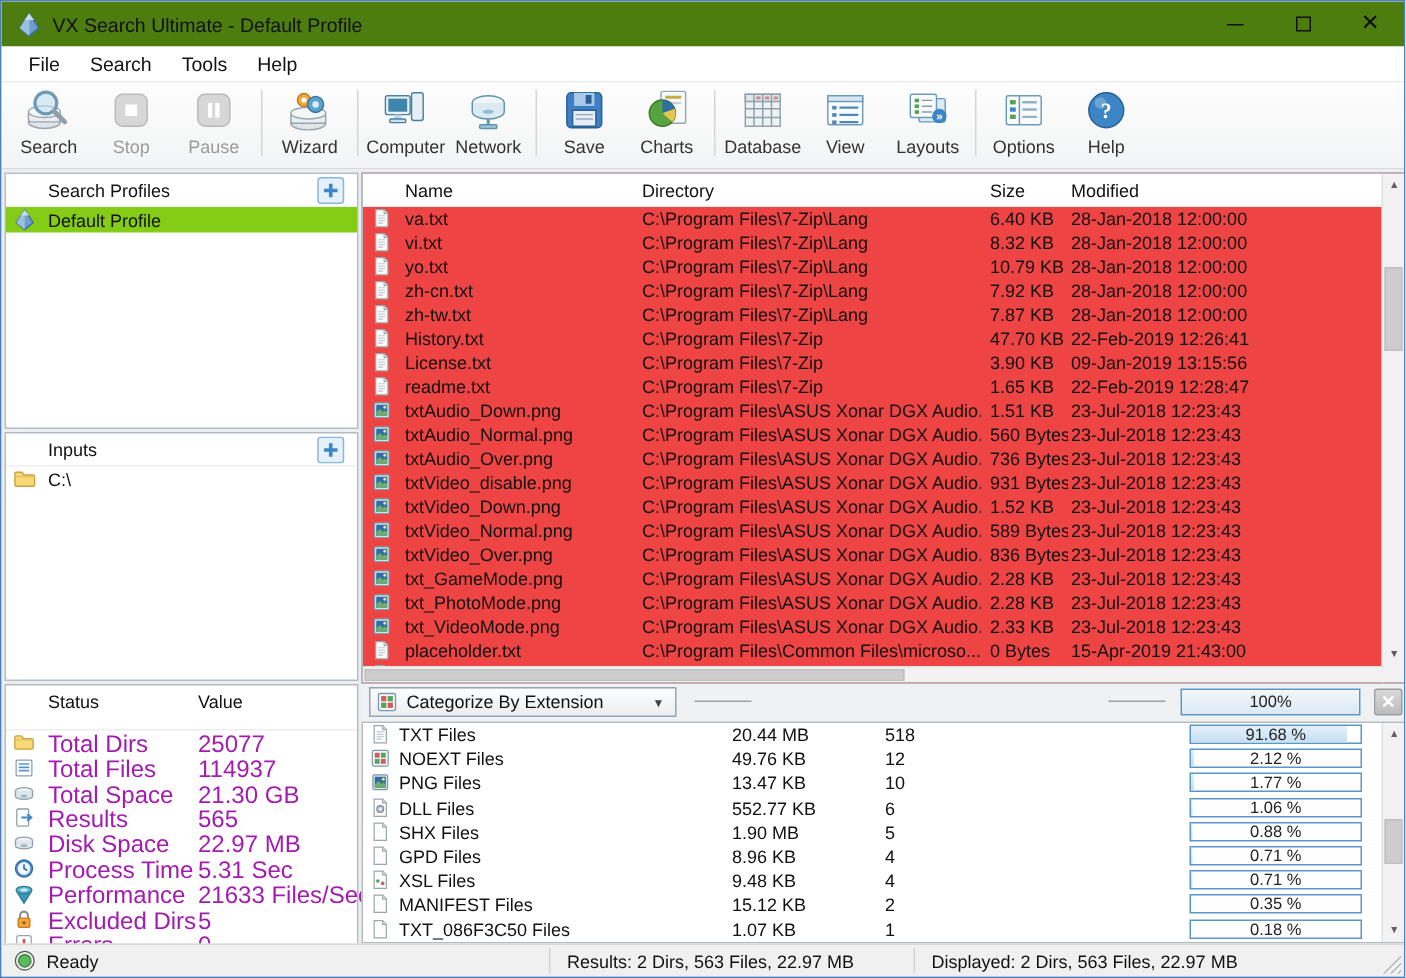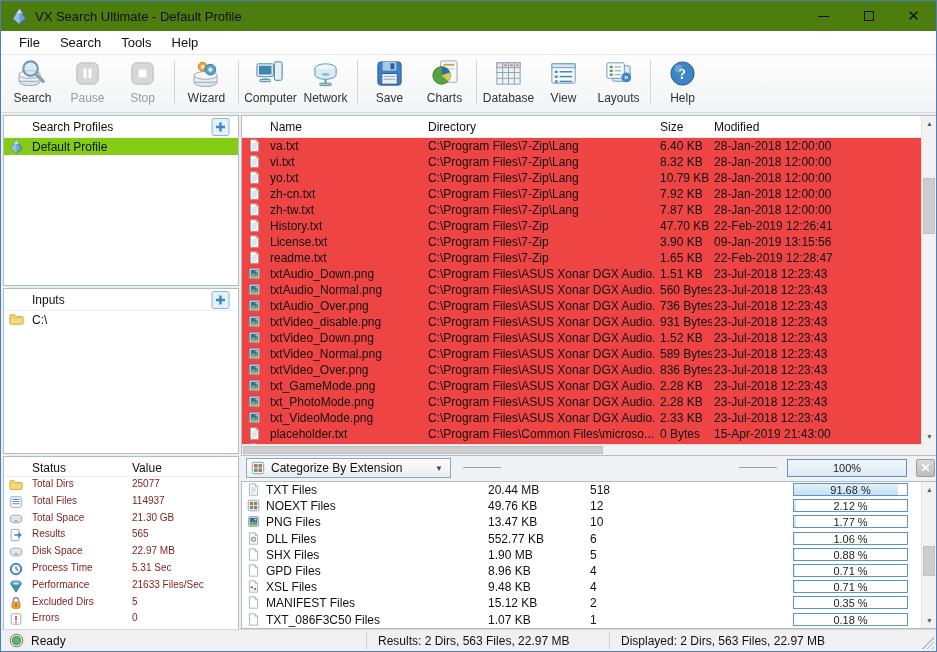--- a/index.html
+++ b/index.html
@@ -42,24 +42,24 @@
   .p-profiles { left:2px; top:2px; width:236px; height:171px; }
   .p-inputs   { left:2px; top:175px; width:236px; height:166px; }
   .p-status   { left:2px; top:343px; width:236px; height:175px; }
 
   .listrow { height:17px; display:flex; align-items:center; position:relative; font-size:12px; color:#111; }
   .listrow .rowicon { position:absolute; left:5px; top:1px; width:15px; height:15px; }
   .listrow .rowicon svg { width:100%; height:100%; }
   .listrow .rowlabel { margin-left:28px; white-space:nowrap; }
   .listrow.selected { background:#84cc16; }
 
-  .statheadcols { height:20px; position:relative; border-bottom:1px solid #ededed; }
+  .statheadcols { height:30px; position:relative; border-bottom:1px solid #ededed; }
   .statheadcols span { position:absolute; top:4px; font-size:12px; color:#111; }
   .stat-col1 { left:28px; } .stat-col2 { left:128px; }
-  .statrow { height:16.8px; position:relative; font-size:10px; color:#7f1d1d; }
+  .statrow { height:16.8px; position:relative; font-size:16px; color:#a21caf; }
   .statrow .rowicon { position:absolute; left:5px; top:1px; width:14px; height:14px; }
   .statrow .rowicon svg { width:100%; height:100%; }
   .statrow .slabel { position:absolute; left:28px; top:1px; white-space:nowrap; }
   .statrow .svalue { position:absolute; left:128px; top:1px; white-space:nowrap; }
 
   
   .p-filelist { left:240px; top:2px; width:696px; height:341px; border:1px solid #b3bcc2; background:#ef4444; position:absolute; overflow:hidden; }
   .flhead { position:relative; height:22px; border-bottom:1px solid #ececec; background:#fff; }
   .flhead span { position:absolute; top:4px; font-size:12px; color:#111; }
   .fl-name { left:28px; } .fl-dir { left:186px; } .fl-size { left:418px; } .fl-mod { left:472px; }
@@ -158,31 +158,31 @@
             <rect x="2" y="17" width="22" height="7" rx="2" fill="#e9eef1" stroke="#9aa6ad"></rect>
             <ellipse cx="13" cy="17" rx="11" ry="4" fill="#f4f7f8" stroke="#9aa6ad"></ellipse>
             <circle cx="14" cy="11" r="7.5" fill="rgba(190,220,240,.55)" stroke="#6d98b8" stroke-width="2.2"></circle>
             <line x1="20" y1="17" x2="27" y2="24" stroke="#90a0aa" stroke-width="3.4" stroke-linecap="round"></line>
           </svg></span>
         <span class="tlabel">Search</span>
       </div>
       <div class="tbtn disabled">
         <span class="ticon"><svg viewBox="0 0 32 32">
             <rect x="5" y="5" width="22" height="22" rx="5" fill="#cfcfcf" stroke="#a9a9a9"></rect>
+            <rect x="12" y="12" width="8" height="8" fill="#fff"></rect>
+          </svg></span>
+        <span class="tlabel">Stop</span>
+      </div>
+      <div class="tbtn disabled">
+        <span class="ticon"><svg viewBox="0 0 32 32">
+            <rect x="5" y="5" width="22" height="22" rx="5" fill="#cfcfcf" stroke="#a9a9a9"></rect>
             <rect x="12" y="11" width="3" height="10" fill="#fff"></rect>
             <rect x="17" y="11" width="3" height="10" fill="#fff"></rect>
           </svg></span>
         <span class="tlabel">Pause</span>
-      </div>
-      <div class="tbtn disabled">
-        <span class="ticon"><svg viewBox="0 0 32 32">
-            <rect x="5" y="5" width="22" height="22" rx="5" fill="#cfcfcf" stroke="#a9a9a9"></rect>
-            <rect x="12" y="12" width="8" height="8" fill="#fff"></rect>
-          </svg></span>
-        <span class="tlabel">Stop</span>
       </div>
       <div class="tsep"></div>
       <div class="tbtn">
         <span class="ticon"><svg viewBox="0 0 32 32">
             <ellipse cx="15" cy="25" rx="12" ry="4.5" fill="#dfe5e9" stroke="#9aa6ad"></ellipse>
             <rect x="3" y="18" width="24" height="7" rx="2" fill="#e9eef1" stroke="#9aa6ad"></rect>
             <ellipse cx="15" cy="18" rx="12" ry="4" fill="#f4f7f8" stroke="#9aa6ad"></ellipse>
             <circle cx="12" cy="9" r="4.5" fill="#f2a73d" stroke="#c07f1f"></circle>
             <circle cx="12" cy="9" r="1.8" fill="#fff"></circle>
             <circle cx="20" cy="12" r="5.5" fill="#5ba3cf" stroke="#39759c"></circle>
@@ -268,20 +268,33 @@
             <rect x="7" y="12" width="3" height="2.5" fill="#5aa053"></rect>
             <line x1="12" y1="13.2" x2="19" y2="13.2" stroke="#8899a5"></line>
             <rect x="7" y="16" width="3" height="2.5" fill="#5aa053"></rect>
             <line x1="12" y1="17.2" x2="19" y2="17.2" stroke="#8899a5"></line>
             <circle cx="24" cy="20" r="5" fill="#3d85c6"></circle>
             <text x="24" y="22.8" font-size="8" fill="#fff" font-weight="bold" text-anchor="middle" font-family="sans-serif">»</text>
           </svg></span>
         <span class="tlabel">Layouts</span>
       </div>
       <div class="tsep"></div>
+      <div class="tbtn">
+        <span class="ticon"><svg viewBox="0 0 32 32">
+            <rect x="4" y="6" width="24" height="20" rx="1.5" fill="#f8fbfd" stroke="#6d9ab8"></rect>
+            <line x1="13" y1="6" x2="13" y2="26" stroke="#6d9ab8"></line>
+            <rect x="6.5" y="9" width="4" height="3" fill="#5aa053"></rect>
+            <rect x="6.5" y="14" width="4" height="3" fill="#3d85c6"></rect>
+            <rect x="6.5" y="19" width="4" height="3" fill="#5aa053"></rect>
+            <line x1="15" y1="10.5" x2="25" y2="10.5" stroke="#9ab0c0" stroke-width="1.6"></line>
+            <line x1="15" y1="15.5" x2="25" y2="15.5" stroke="#9ab0c0" stroke-width="1.6"></line>
+            <line x1="15" y1="20.5" x2="25" y2="20.5" stroke="#9ab0c0" stroke-width="1.6"></line>
+          </svg></span>
+        <span class="tlabel">Options</span>
+      </div>
       <div class="tbtn">
         <span class="ticon"><svg viewBox="0 0 32 32">
             <circle cx="16" cy="16" r="12" fill="#3c86c5" stroke="#2a5f94"></circle>
             <circle cx="12" cy="11" r="4" fill="rgba(255,255,255,.25)"></circle>
             <text x="16" y="21.5" font-size="15" font-weight="bold" fill="#fff" text-anchor="middle" font-family="serif">?</text>
           </svg></span>
         <span class="tlabel">Help</span>
       </div>
     </div>
 

